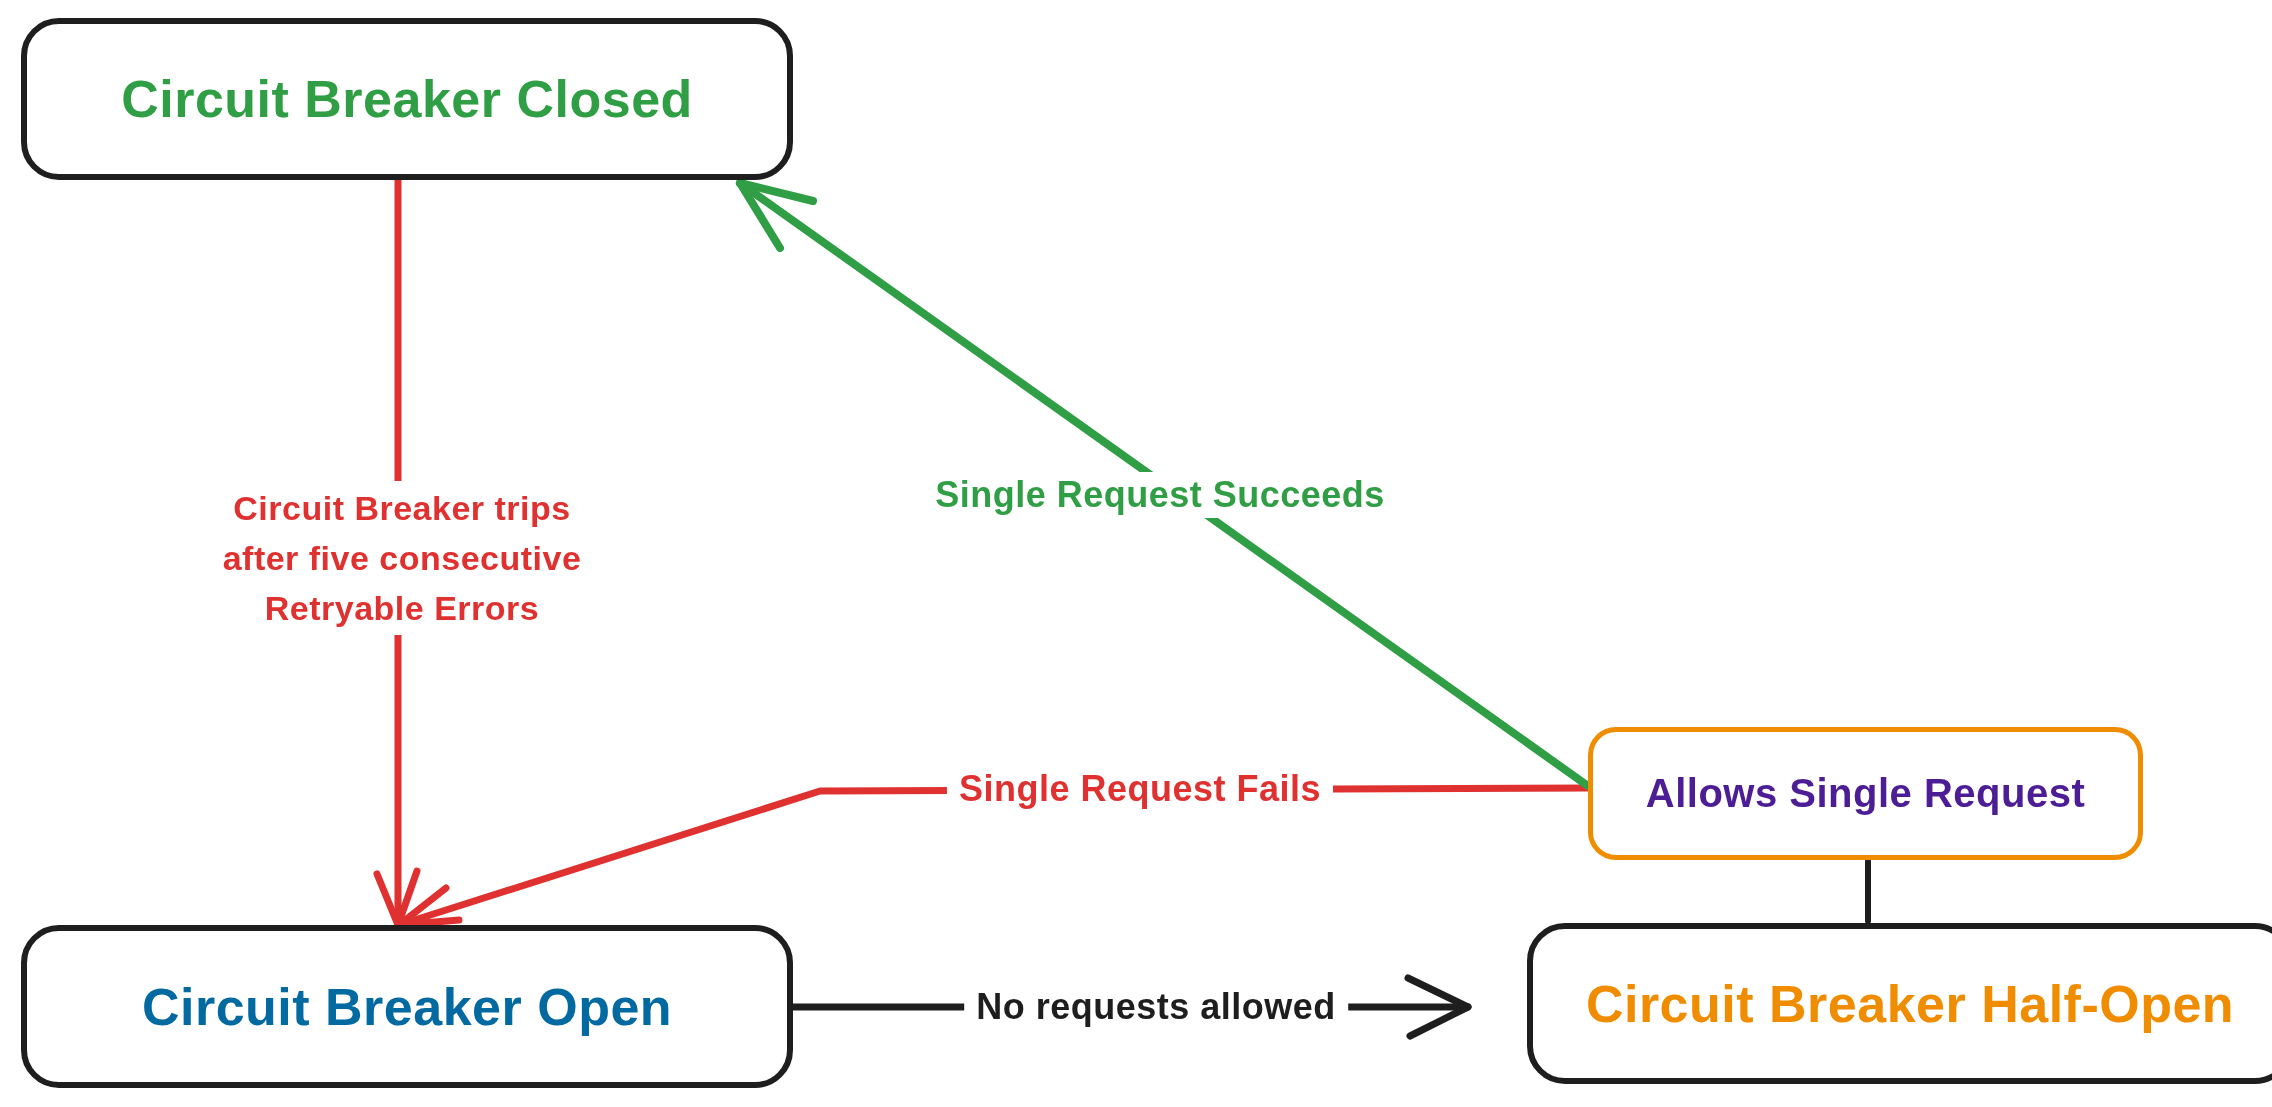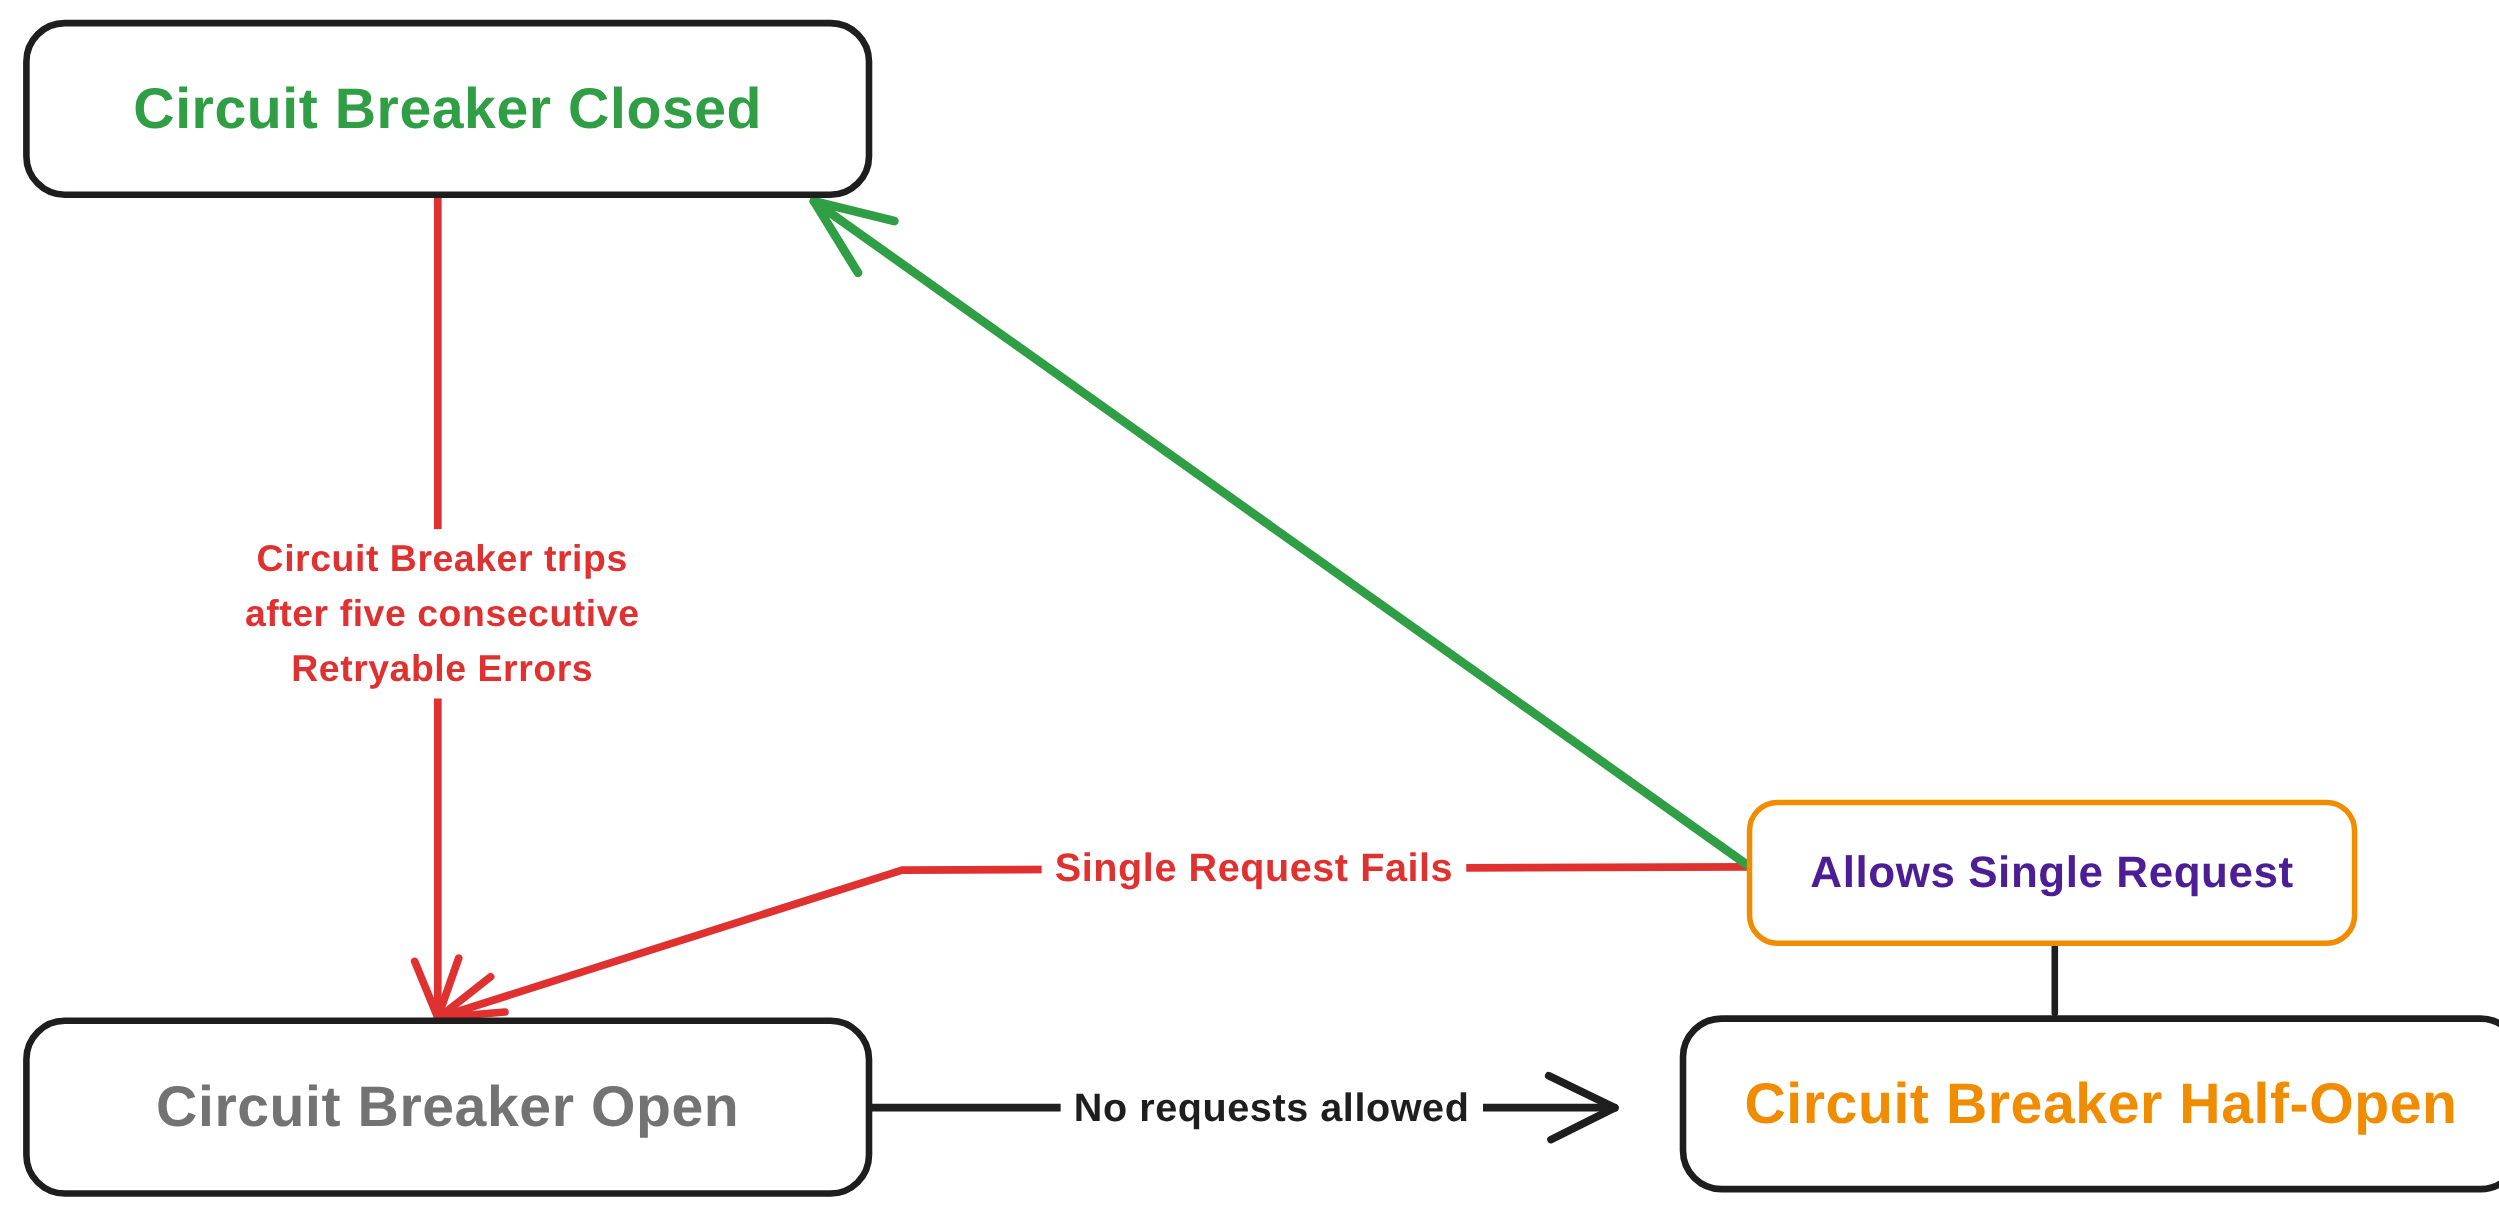--- a/index.html
+++ b/index.html
@@ -23,21 +23,21 @@
     border-radius: 38px;
     display: flex;
     align-items: center;
     justify-content: center;
     font-weight: bold;
     letter-spacing: 0.5px;
     text-align: center;
     box-sizing: border-box;
   }
   .node-closed    { left: 21px;  top: 18px;  width: 772px; height: 162px; color: #2f9e44; font-size: 52px; }
-  .node-open      { left: 21px;  top: 925px; width: 772px; height: 163px; color: #737373; font-size: 52px; text-align: right; }
+  .node-open      { left: 21px;  top: 925px; width: 772px; height: 163px; color: #0369a1; font-size: 52px; text-align: right; }
   .node-half-open { left: 1479px; top: 923px; width: 766px; height: 161px; color: #f08c00; font-size: 52px; margin-left: 48px; }
   .node-allows    { left: 1588px; top: 727px; width: 555px; height: 133px; color: #4c1d95; font-size: 40px;
                     border: 5px solid #f08c00; border-radius: 28px; }
   .edge-label {
     position: absolute;
     transform: translate(-50%, -50%);
     background: #ffffff;
     font-weight: bold;
     letter-spacing: 0.5px;
     text-align: center;
@@ -84,20 +84,21 @@
       <path d="M1868 861 L1868 921"></path>
     </g>
   </svg>
 
   <div class="edge-label label-trips">
     <div>Circuit Breaker trips</div>
     <div>after five consecutive</div>
     <div>Retryable Errors</div>
   </div>
 
+  <div class="edge-label label-succeeds">Single Request Succeeds</div>
 
   <div class="edge-label label-fails">Single Request Fails</div>
 
   <div class="edge-label label-delay">
     <div>No requests allowed</div>
   </div>
 
   <div class="node node-closed">
     <span>Circuit Breaker Closed</span>
   </div>

